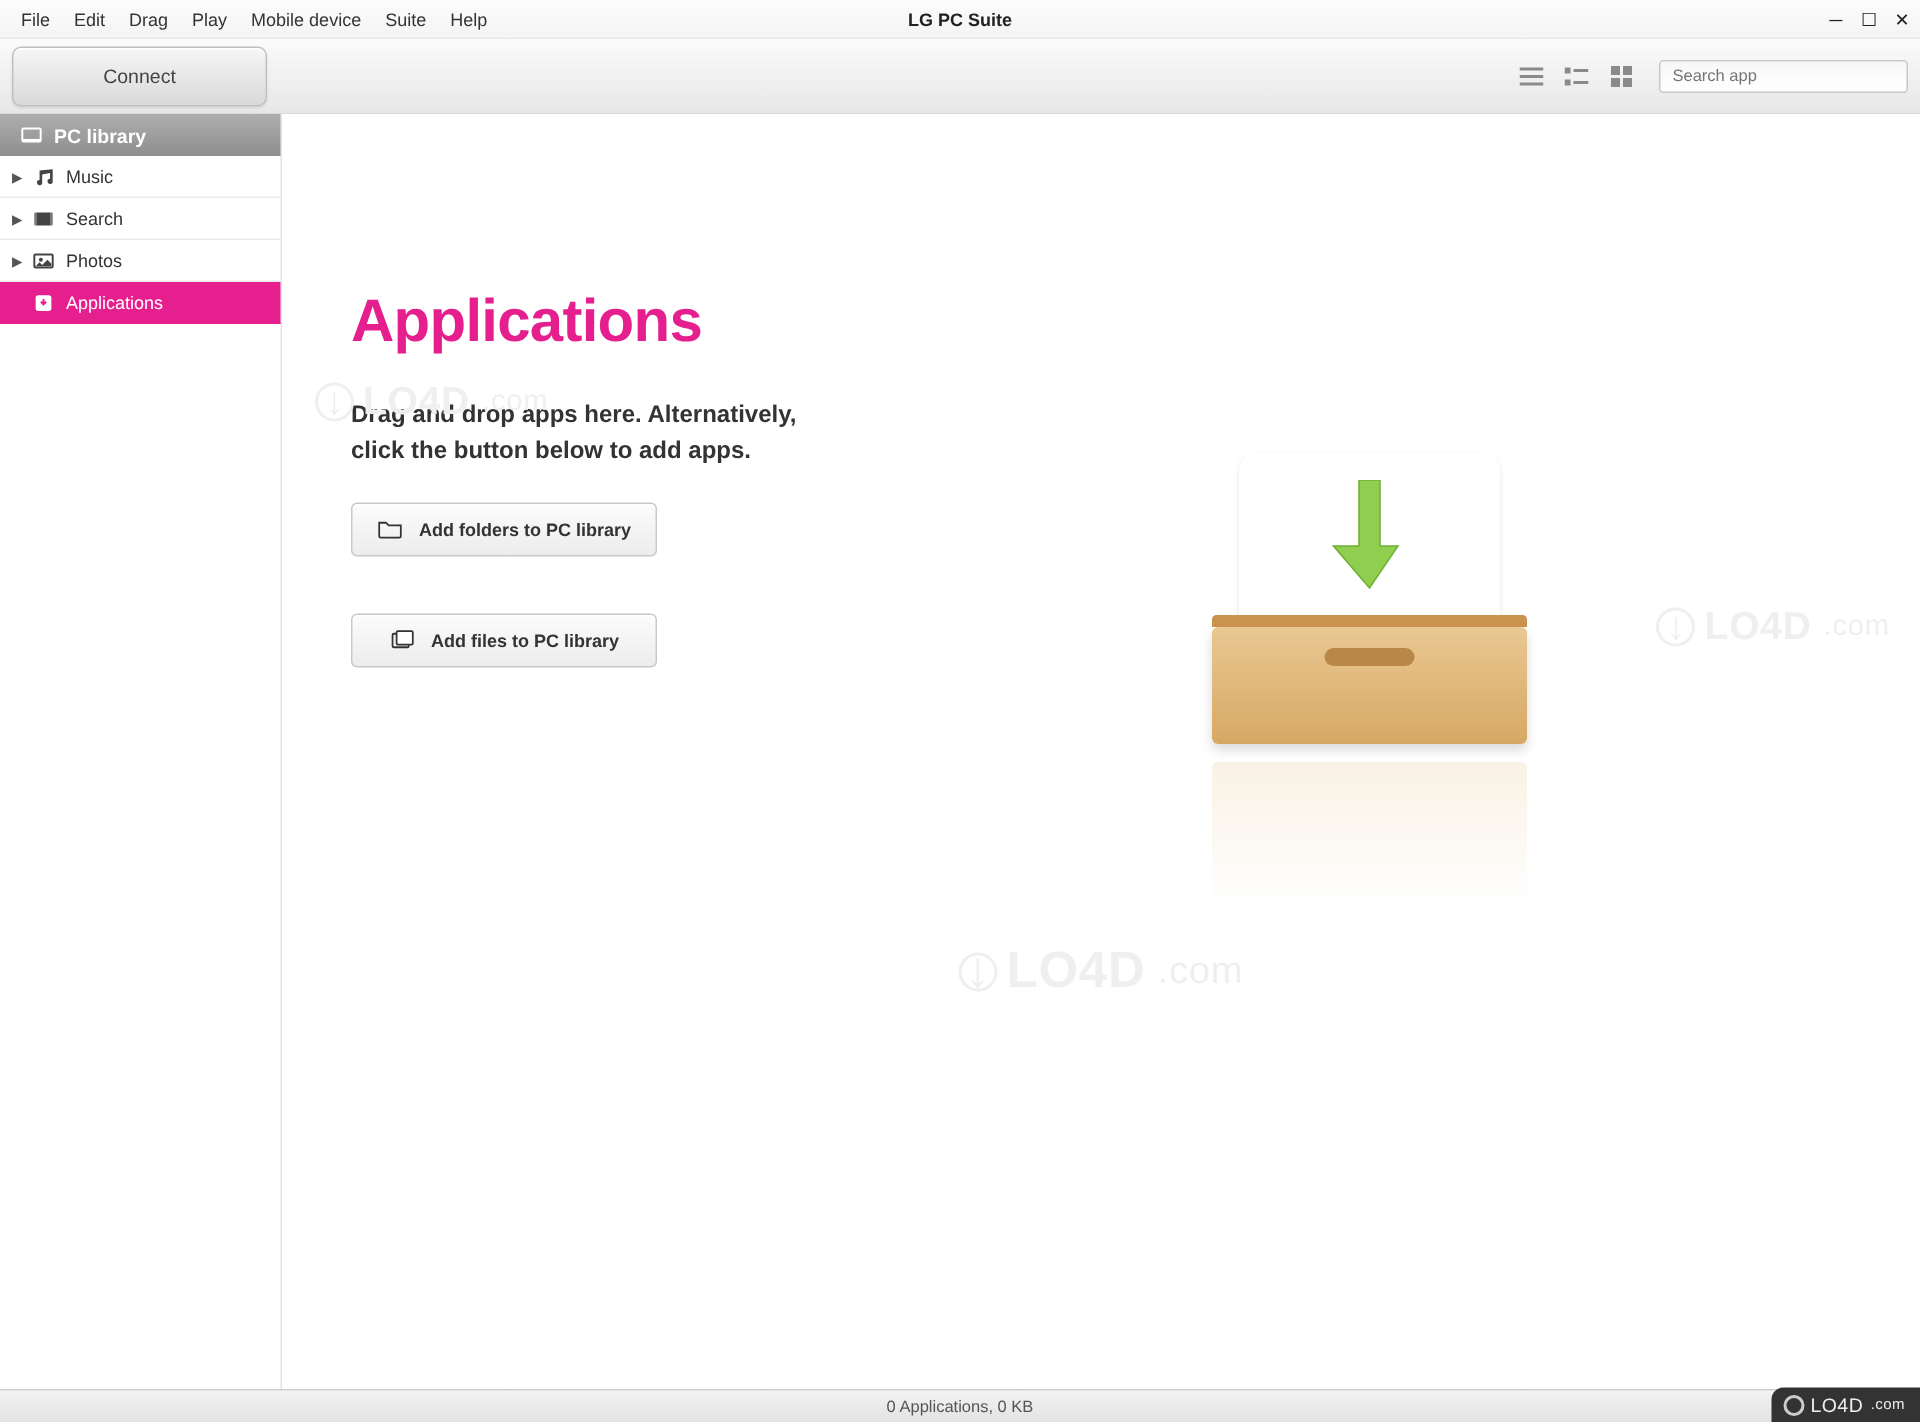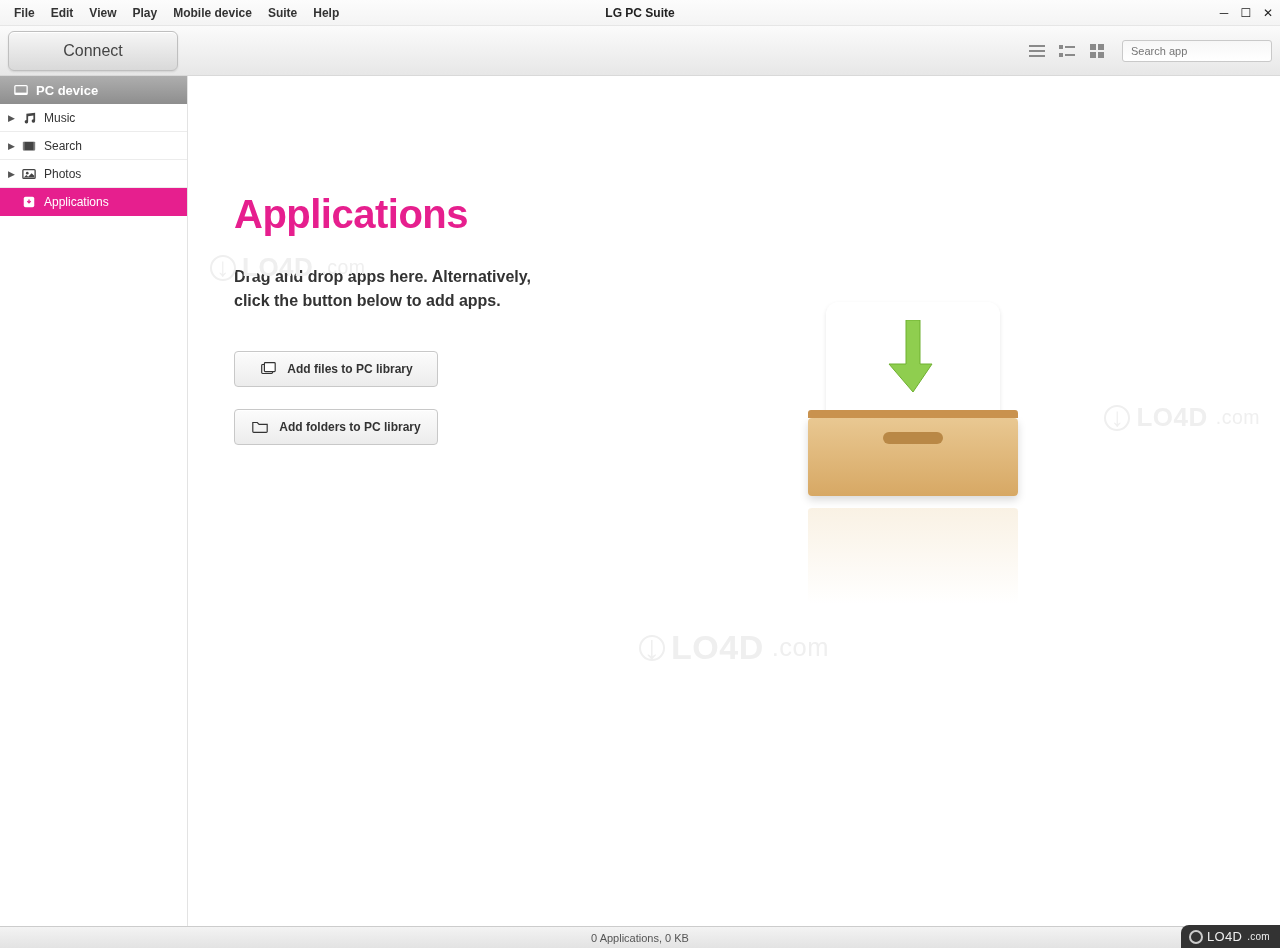--- a/index.html
+++ b/index.html
@@ -1,31 +1,31 @@
 <!DOCTYPE html>
 <html><head>
 <meta charset="utf-8">
 <style>
 * { margin:0; padding:0; box-sizing:border-box; font-family:"Segoe UI",Tahoma,Arial,sans-serif; }
 body { width:1280px; height:948px; background:#fff; overflow:hidden; position:relative; }
 
 
 .menubar { height:26px; background:linear-gradient(#fcfcfc,#f4f4f4); border-bottom:1px solid #e6e6e6; display:flex; align-items:center; padding:0 6px; font-size:12px; color:#333; position:relative; }
-.menubar .menu-item { padding:3px 8px; cursor:default;font-weight:bold; }
+.menubar .menu-item { padding:3px 8px; cursor:default; }
 .menubar .title { position:absolute; left:50%; transform:translateX(-50%); font-weight:bold; color:#222; font-size:12px; }
 .menubar .win-ctrls { position:absolute; right:6px; display:flex; gap:10px; align-items:center; }
 .menubar .win-ctrls span { width:12px; height:12px; display:inline-flex; justify-content:center; align-items:center; font-size:12px; line-height:1; color:#222; cursor:default; }
 
 
 .toolbar { height:50px; background:linear-gradient(#fbfbfb,#e7e7e7); border-bottom:1px solid #d9d9d9; display:flex; align-items:center; padding:0 8px; }
-.connect-btn { width:170px; height:40px; background:linear-gradient(#f6f6f6,#d9d9d9); border:1px solid #bfbfbf; border-radius:6px; font-size:16px; color:#444; cursor:pointer; box-shadow:0 1px 0 #fff inset,0 1px 2px rgba(0,0,0,.1); }
+.connect-btn { width:170px; height:40px; background:linear-gradient(#f6f6f6,#d9d9d9); border:1px solid #bfbfbf; border-radius:6px; font-size:13px; color:#444; cursor:pointer; box-shadow:0 1px 0 #fff inset,0 1px 2px rgba(0,0,0,.1); }
 .toolbar .spacer { flex:1; }
 .view-modes { display:flex; gap:12px; margin-right:16px; }
 .view-modes .vm { width:18px; height:18px; color:#8a8a8a; display:flex; align-items:center; justify-content:center; cursor:pointer; }
-.search-box { width:150px; height:22px; border:1px solid #c9c9c9; border-radius:3px; background:linear-gradient(#f7f7f7,#fff); padding:0 8px; font-size:11px; color:#888; }
+.search-box { width:166px; height:22px; border:1px solid #c9c9c9; border-radius:3px; background:linear-gradient(#f7f7f7,#fff); padding:0 8px; font-size:11px; color:#888; }
 
 
 .app-body { display:flex; height:calc(948px - 26px - 50px - 22px); }
 .sidebar { width:188px; border-right:1px solid #e3e3e3; background:#fff; display:flex; flex-direction:column; }
 .sidebar-header { height:28px; background:linear-gradient(#aeaeae,#8e8e8e); color:#fff; font-size:13px; font-weight:bold; display:flex; align-items:center; padding-left:14px; gap:8px; }
 .sidebar-header svg { fill:#fff; }
 .nav-item { height:28px; border-bottom:1px solid #ececec; display:flex; align-items:center; padding-left:22px; font-size:12px; color:#333; gap:8px; cursor:pointer; position:relative; }
 .nav-item .chev { position:absolute; left:8px; font-size:9px; color:#555; }
 .nav-item svg { width:14px; height:14px; }
 .nav-item.active { background:#e61f8e; color:#fff; border-bottom:1px solid #e61f8e; }
@@ -61,21 +61,21 @@
 .site-badge { position:absolute; bottom:0; right:0; background:#333; color:#eee; font-size:13px; padding:4px 10px 4px 26px; border-radius:8px 0 0 0; display:flex; align-items:center; gap:4px; letter-spacing:.3px; }
 .site-badge::before { content:""; position:absolute; left:8px; width:10px; height:10px; border:2px solid #ccc; border-radius:50%; }
 .site-badge .sub { font-size:10px; margin-left:1px; }
 </style>
 </head>
 <body>
 
 <div class="menubar">
   <span class="menu-item">File</span>
   <span class="menu-item">Edit</span>
-  <span class="menu-item">View</span>
+  <span class="menu-item">Drag</span>
   <span class="menu-item">Play</span>
   <span class="menu-item">Mobile device</span>
   <span class="menu-item">Suite</span>
   <span class="menu-item">Help</span>
   <span class="title">LG PC Suite</span>
   <div class="win-ctrls">
     <span>─</span>
     <span>☐</span>
     <span>✕</span>
   </div>
@@ -113,21 +113,21 @@
 </div>
 
 <div class="app-body">
 
   <div class="sidebar">
     <div class="sidebar-header">
       <svg width="14" height="12" viewBox="0 0 16 12">
           <rect x="1" y="1" width="14" height="10" rx="1" fill="none" stroke="#fff" stroke-width="1.5"></rect>
           <rect x="1" y="9" width="14" height="2" fill="#fff"></rect>
         </svg>
-      <span>PC device</span>
+      <span>PC library</span>
     </div>
 
     <div class="nav-item">
       <span class="chev">▶</span>
       <svg viewBox="0 0 16 16" fill="#444">
           <path d="M5 3v7.3A2 2 0 1 0 7 12V6l6-1v4.3A2 2 0 1 0 15 11V2L5 3z"></path>
         </svg>
       <span>Music</span>
     </div>
     <div class="nav-item">
@@ -170,32 +170,32 @@
       </div>
     <div class="watermark w3">
         <span class="arrow">↓</span>
         <span>LO4D</span>
         <span class="sub">.com</span>
       </div>
 
     <h1 class="page-title">Applications</h1>
     <p class="page-desc">Drag and drop apps here. Alternatively, click the button below to add apps.</p>
 
+    <button class="action-btn">
+      <svg viewBox="0 0 20 16" fill="none" stroke="#333" stroke-width="1.3">
+          <path d="M2 3h5l2 2h9v8a1 1 0 0 1-1 1H3a1 1 0 0 1-1-1V3z"></path>
+        </svg>
+      <span>Add folders to PC library</span>
+    </button>
     <button class="action-btn" style="margin-top:38px">
       <svg viewBox="0 0 20 16" fill="none" stroke="#333" stroke-width="1.3">
           <rect x="3" y="3" width="12" height="10" rx="1"></rect>
           <rect x="6" y="1" width="12" height="10" rx="1" fill="#fff"></rect>
         </svg>
       <span>Add files to PC library</span>
-    </button>
-    <button class="action-btn">
-      <svg viewBox="0 0 20 16" fill="none" stroke="#333" stroke-width="1.3">
-          <path d="M2 3h5l2 2h9v8a1 1 0 0 1-1 1H3a1 1 0 0 1-1-1V3z"></path>
-        </svg>
-      <span>Add folders to PC library</span>
     </button>
 
     <div class="hero-illus">
       <div class="hero-card2"></div>
       <div class="hero-card">
         <svg class="hero-arrow" width="50" height="90" viewBox="0 0 50 90">
             <path d="M18 0h14v44h12L25 72 1 44h17V0z" fill="#8fce4f" stroke="#6fb030" stroke-width="1"></path>
           </svg>
       </div>
       <div class="hero-box">

